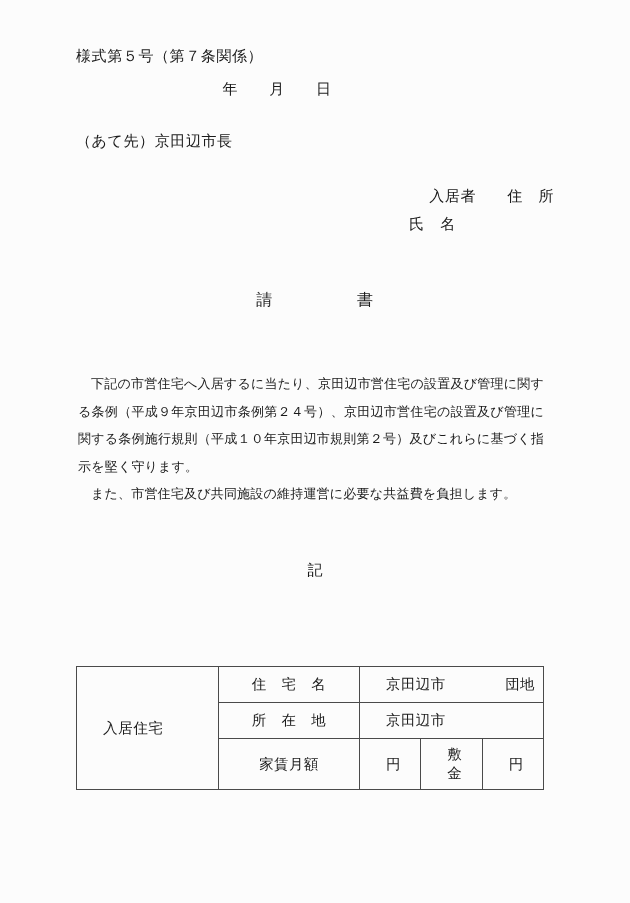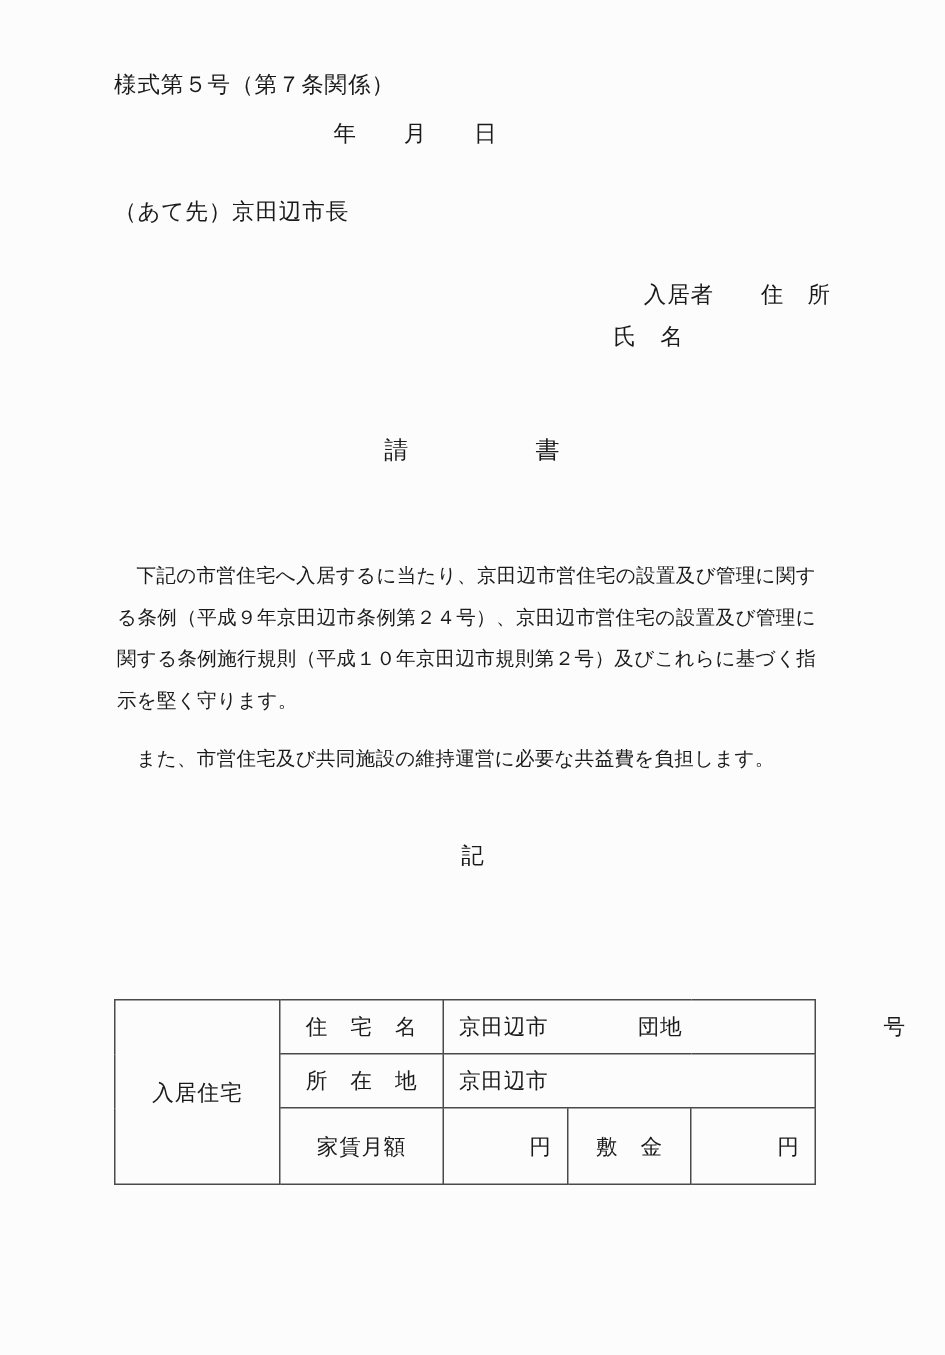--- a/index.html
+++ b/index.html
@@ -82,21 +82,21 @@
     line-height: 27.6px;
     letter-spacing: 0.2px;
   }
   .body-block p {
     margin: 0;
     text-align: justify;
     text-justify: inter-character;
     text-indent: 1em;
   }
   .body-block p.last {
-    margin-top: 12px;
+    margin-top: 0;
   }
 
   .ki-mark {
     left: 0;
     right: 0;
     top: 561px;
     text-align: center;
     font-size: 15px;
   }
 
@@ -105,32 +105,32 @@
     position: absolute;
     left: 76px;
     top: 666px;
     width: 468px;
     border-collapse: collapse;
     font-size: 14.4px;
     table-layout: fixed;
   }
   .housing-table td {
     border: 1px solid #4a4a4a;
-    padding: 0 10px;
+    padding: 0 26px;
     vertical-align: middle;
     letter-spacing: 0.5px;
   }
   .col-label   { width: 89px; }
   .col-field   { width: 88px; }
   .col-val     { width: 105px; }
   .col-dep-lbl { width: 72px; }
   .col-dep-val { width: 106px; }
 
   .cell-rowhead {
-    text-align: center;
+    text-align: left;
     font-size: 14.6px;
   }
   .cell-field {
     text-align: center;
   }
   .row-1 td, .row-2 td { height: 35px; }
   .row-3 td { height: 50px; }
 
   .cell-name-content {
     display: block;

